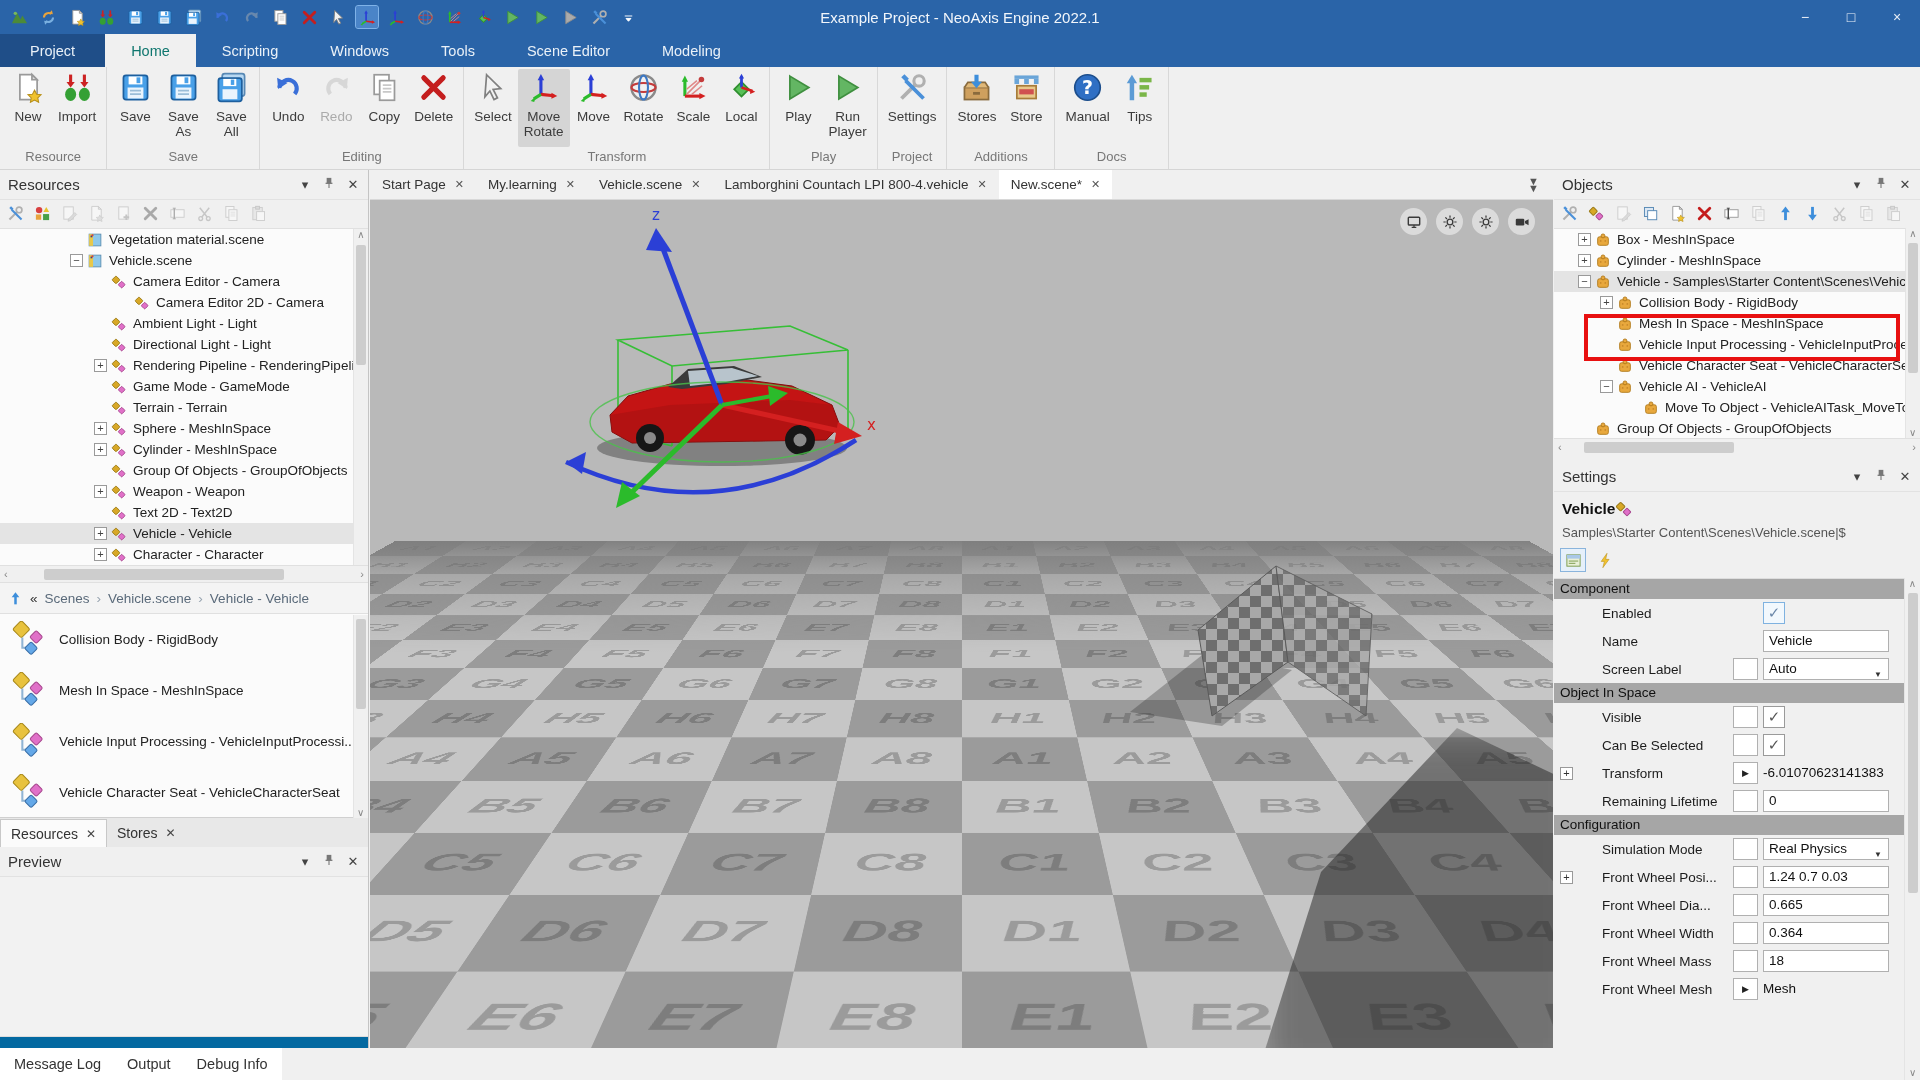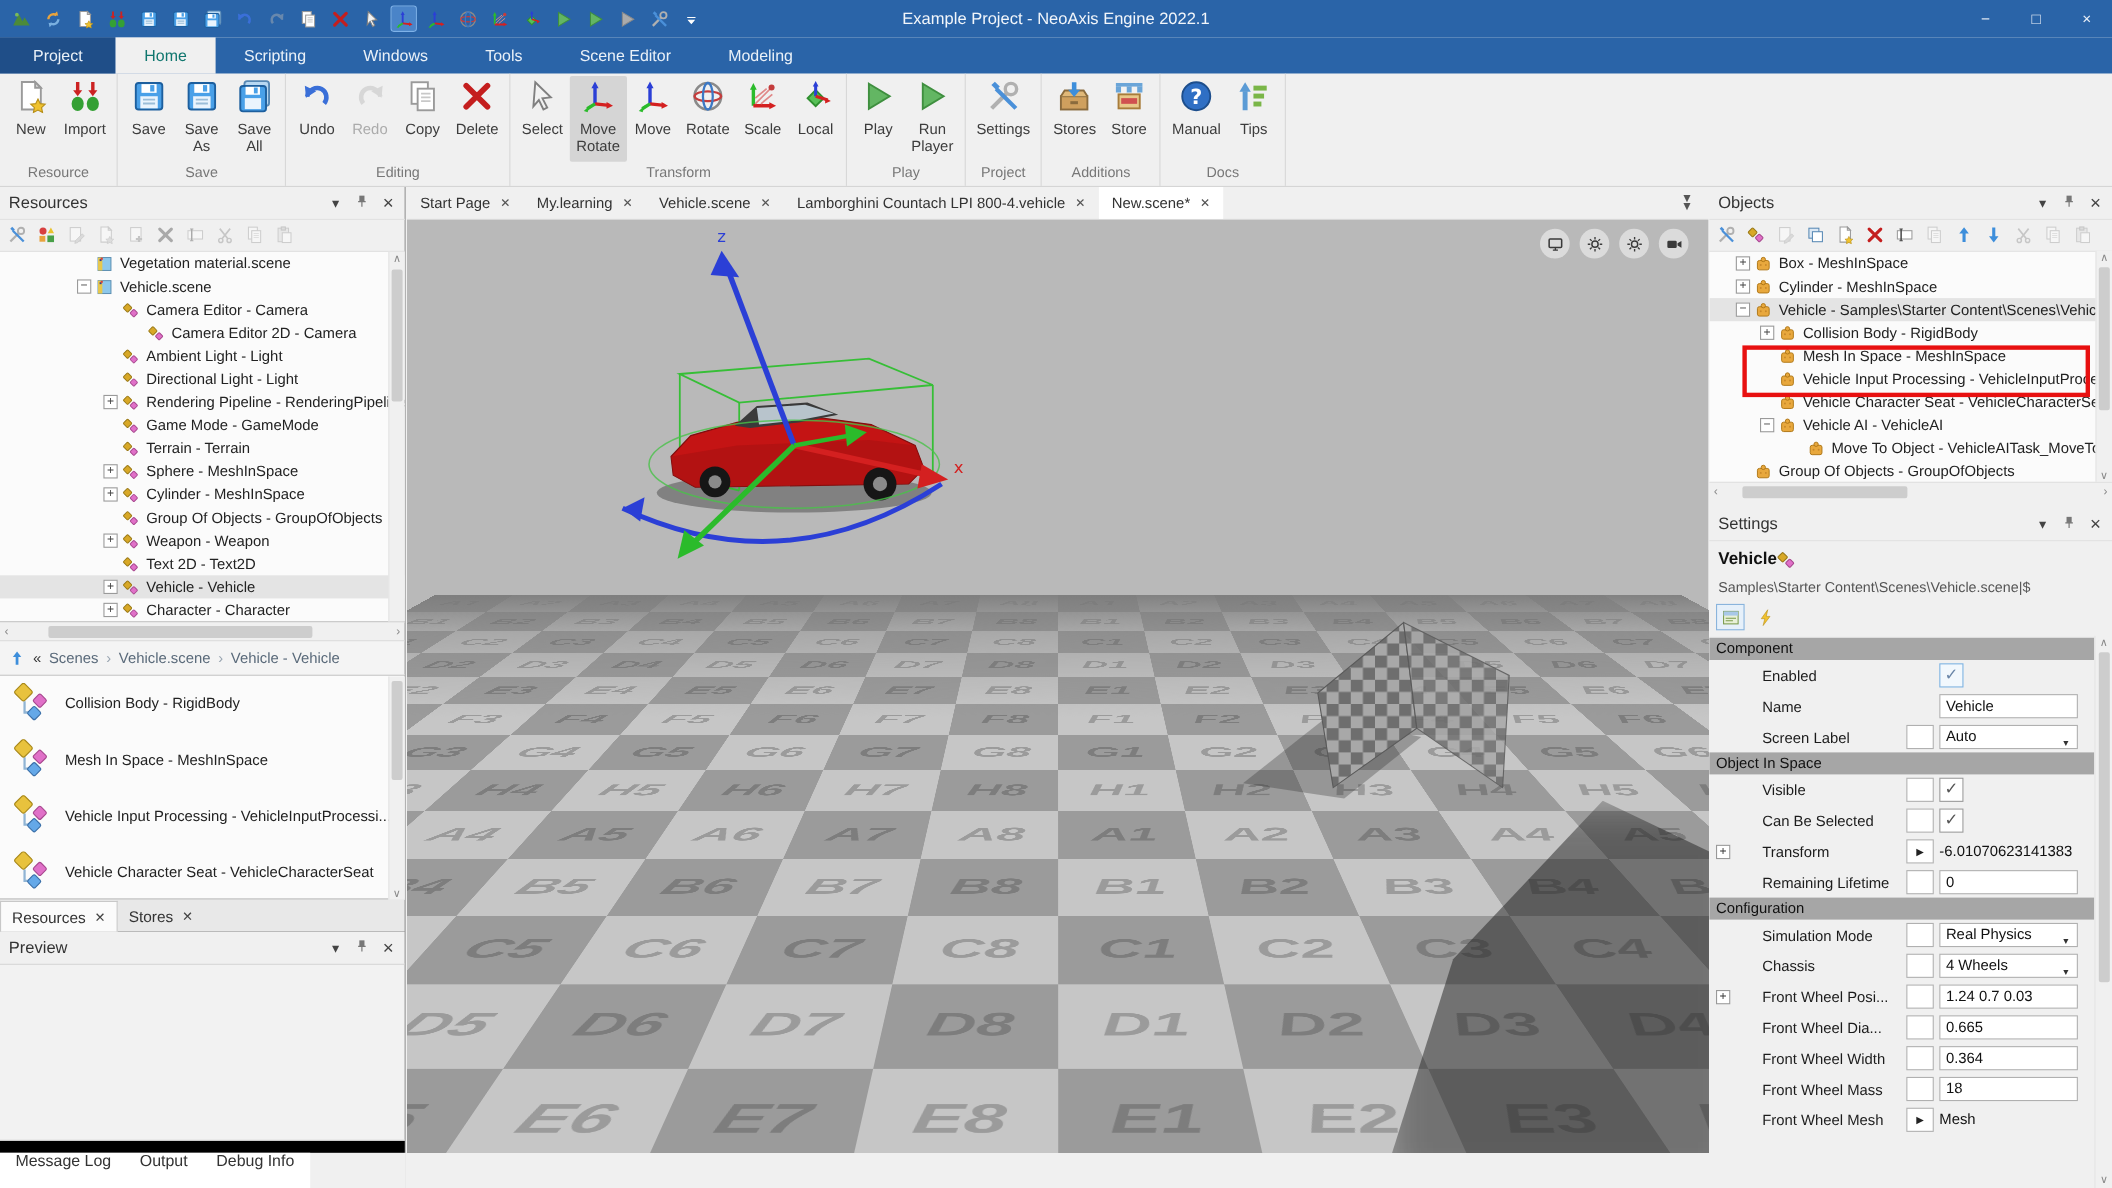--- a/index.html
+++ b/index.html
@@ -28,21 +28,21 @@
   .rbtns { display:flex; flex:1; align-items:stretch; padding:2px 4px 0 4px; }
   .rbtn { min-width:48px; padding:3px 6px 0 6px; display:flex; flex-direction:column; align-items:center; border-radius:2px; }
   .rbtn svg { width:31px; height:31px; }
   .rbtn .rlabel { font-size:13.5px; color:#3c3c3c; text-align:center; line-height:15px; margin-top:2px; }
   .rbtn.pressed { background:#d5d5d5; }
   .rbtn.disabled .rlabel { color:#ababab; }
   .rbtn.disabled svg { opacity:.4; filter:grayscale(1); }
   .rgroup-label { height:22px; text-align:center; font-size:13px; color:#777; line-height:20px; }
 
   
-  #leftcol  { position:absolute; left:0; top:170px; width:369px; height:910px; background:#000000; border-right:1px solid #c4c4c4; }
+  #leftcol  { position:absolute; left:0; top:170px; width:369px; height:910px; background:#0369a1; border-right:1px solid #c4c4c4; }
   #centercol{ position:absolute; left:370px; top:170px; width:1183px; height:910px; }
   #rightcol { position:absolute; left:1554px; top:170px; width:366px; height:910px; background:#f0f0f0; }
 
   .panel-header { height:30px; display:flex; align-items:center; padding:0 8px; font-size:15px; color:#333; background:#f0f0f0; border-bottom:1px solid #e2e2e2; }
   .ph-controls { margin-left:auto; display:flex; gap:10px; align-items:center; color:#444; font-size:13px; }
   .ph-controls .pc { width:14px; text-align:center; }
   .ptoolbar { height:29px; display:flex; align-items:center; gap:9px; padding:0 7px; background:#f0f0f0; border-bottom:1px solid #e0e0e0; }
   .ptoolbar .tbtn { width:18px; height:18px; }
   .ptoolbar .tbtn svg { width:17px; height:17px; }
   .tbtn.dim { opacity:.4; filter:grayscale(1); }
@@ -72,21 +72,21 @@
   .member svg { width:37px; height:37px; }
 
   
   .paneltabs { height:30px; display:flex; align-items:flex-end; background:#e8e8e8; border-top:1px solid #d0d0d0; }
   .ptab { height:28px; display:flex; align-items:center; gap:8px; padding:0 10px; font-size:14px; color:#333; }
   .ptab.active { background:#fbfbfb; border:1px solid #c8c8c8; border-bottom:none; }
   .ptab .x { font-size:12px; color:#444; }
 
   #preview-body { background:#f2f2f2; border-bottom:1px solid #ddd; }
   #bottomtabs { position:absolute; left:0; bottom:0; width:369px; height:32px; background:#f0f0f0; display:flex; align-items:center; }
-  #bottomtabs .strip { background:#fff; height:32px; display:flex; padding:0 14px; gap:26px; font-size:14.5px; color:#333; }
+  #bottomtabs .strip { background:#fff; height:32px; display:flex; align-items:center; padding:0 14px; gap:26px; font-size:14.5px; color:#333; }
 
   
   #tabstrip { height:30px; background:#f0f0f0; display:flex; align-items:stretch; border-bottom:1px solid #d8d8d8; position:relative; }
   .dtab { display:flex; align-items:center; gap:9px; padding:0 12px; font-size:13.5px; color:#333; }
   .dtab .x { font-size:11px; color:#555; }
   .dtab.active { background:#fff; }
   #tab-list-chevron { position:absolute; right:14px; top:8px; color:#555; font-size:11px; line-height:7px; text-align:center; }
 
   #viewport { position:absolute; left:0; top:30px; width:1183px; height:848px; background:#b9b9b9; overflow:hidden; }
   #ground { position:absolute; left:50%; bottom:-20px; width:3040px; height:2470px; margin-left:-1520px;
@@ -1486,26 +1486,20 @@
           <div class="ssection">Configuration</div>
           <div>
 
               <div class="srow">
 
                 <span class="slabel">Simulation Mode</span>
                 <span class="sbox" data-kind="small"></span>
                 <span class="sctrl" data-kind="select">Real Physics</span>
               </div>
 
-              <div class="srow">
-
-                <span class="slabel">Chassis</span>
-                <span class="sbox" data-kind="small"></span>
-                <span class="sctrl" data-kind="select">4 Wheels</span>
-              </div>
 
               <div class="srow">
                 <span class="lead">+</span>
                 <span class="slabel">Front Wheel Posi...</span>
                 <span class="sbox" data-kind="small"></span>
                 <span class="sctrl" data-kind="input">1.24 0.7 0.03</span>
               </div>
 
               <div class="srow">
 

